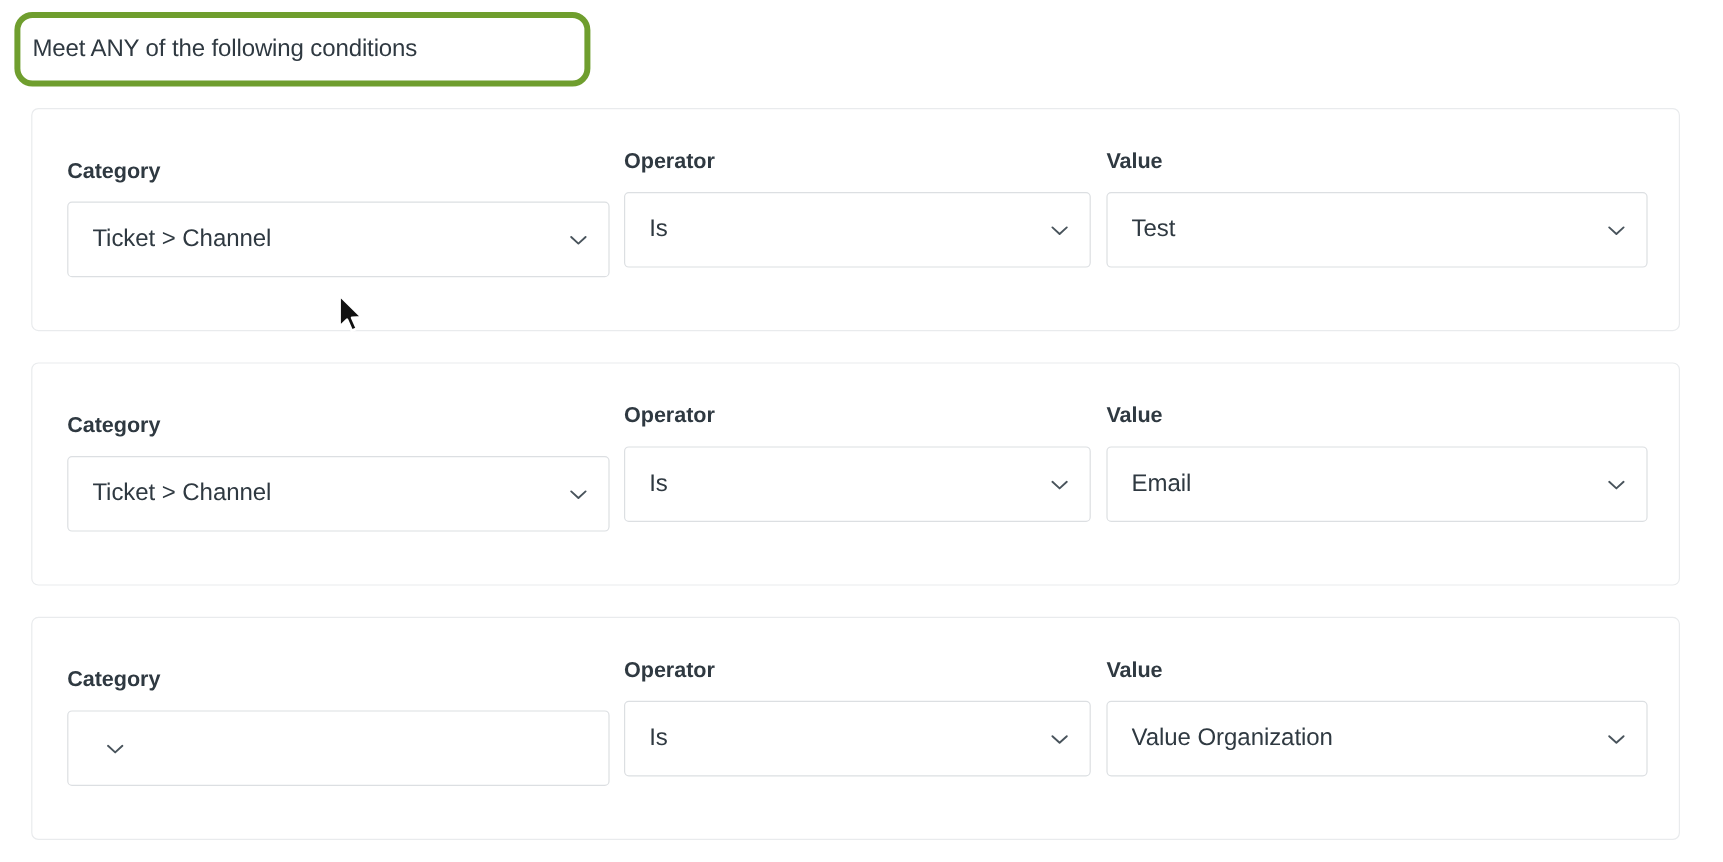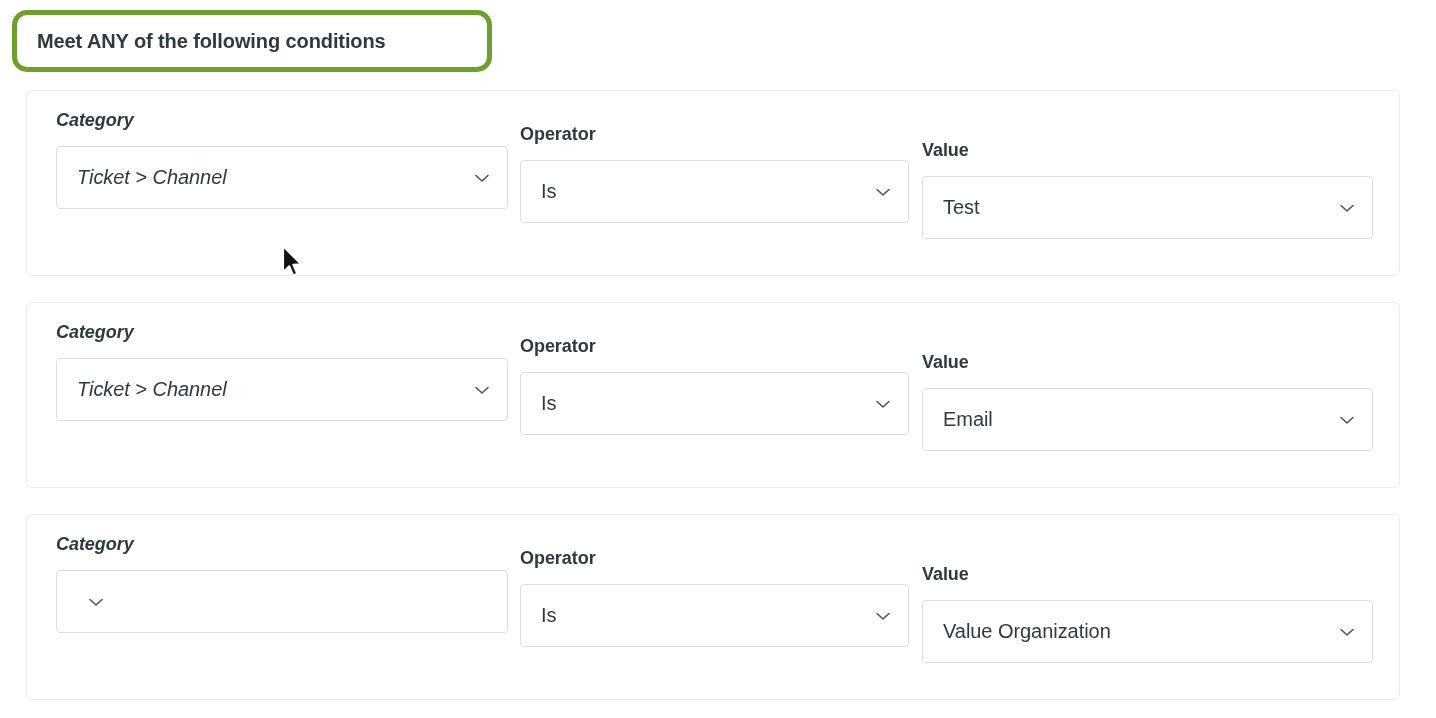--- a/index.html
+++ b/index.html
@@ -25,23 +25,23 @@
     width: 480px;
     height: 62px;
     box-sizing: border-box;
     border: 5px solid #6f9e2e;
     border-radius: 15px;
     background: #ffffff;
     display: flex;
     align-items: center;
   }
   #header-pill .pill-text {
-    padding-left: 20px;
+    padding-left: 10px;
     font-size: 20px;
-    font-weight: bold;
+    font-weight: normal;
     color: #2f3941;
     letter-spacing: -0.1px;
     white-space: nowrap;
   }
 
   
   .condition-card {
     position: absolute;
     left: 26px;
     width: 1374px;
@@ -58,23 +58,23 @@
     position: absolute;
     left: 0;
     top: 0;
     width: 100%;
     height: 100%;
   }
 
   .field {
     position: absolute;
   }
-  .field.col-category { left: 29px;  top: 18px; width: 452px; font-style: italic; }
+  .field.col-category { left: 29px;  top: 40px; width: 452px; }
   .field.col-operator { left: 493px; top: 32px; width: 389px; }
-  .field.col-value    { left: 895px; top: 48px; width: 451px; }
+  .field.col-value    { left: 895px; top: 32px; width: 451px; }
 
   .field-label {
     font-size: 18px;
     font-weight: bold;
     color: #2f3941;
     line-height: 22px;
     margin: 0 0 15px 0;
     letter-spacing: -0.05px;
   }
 

